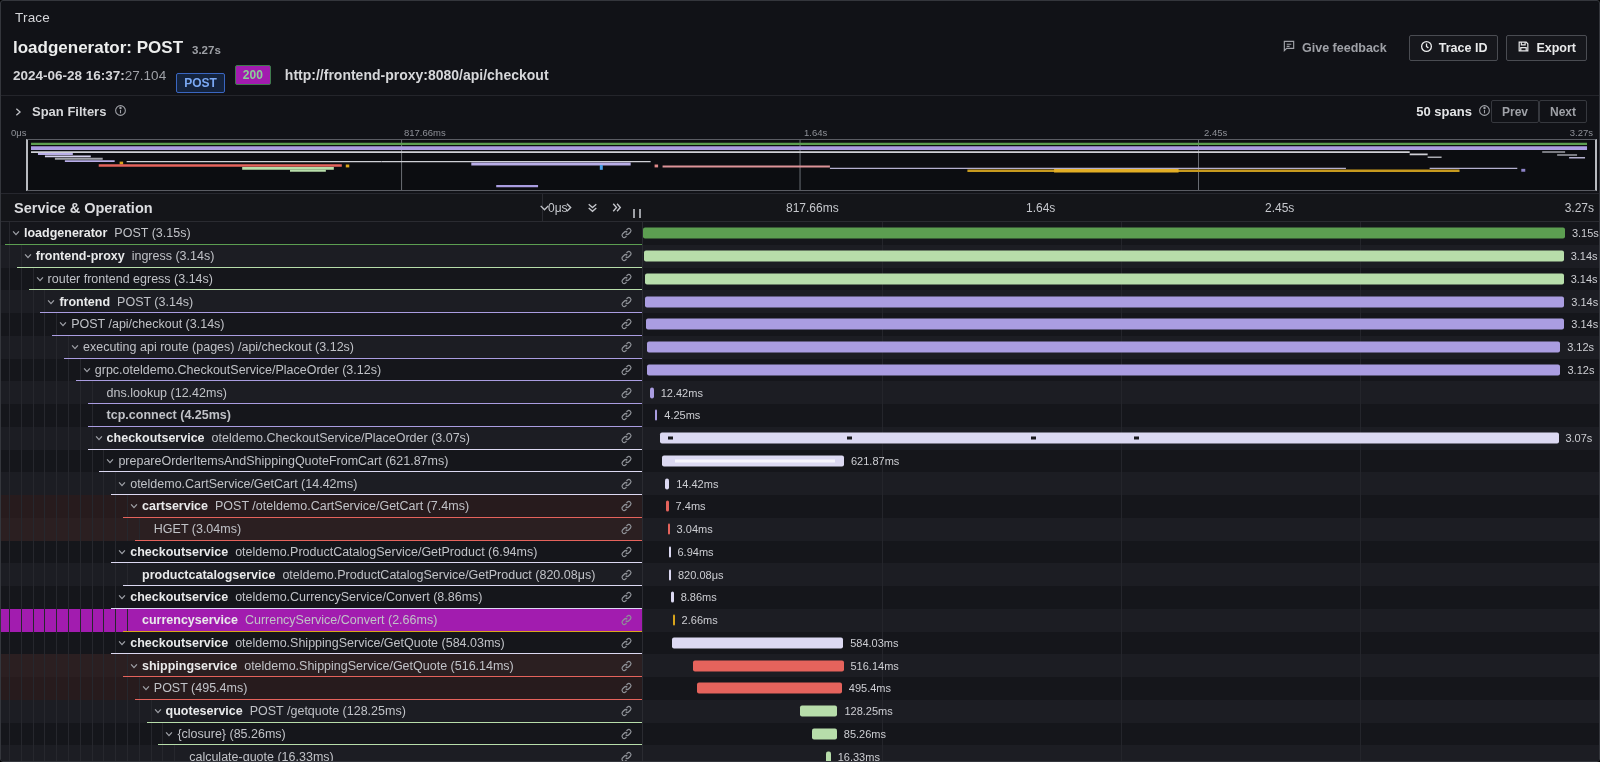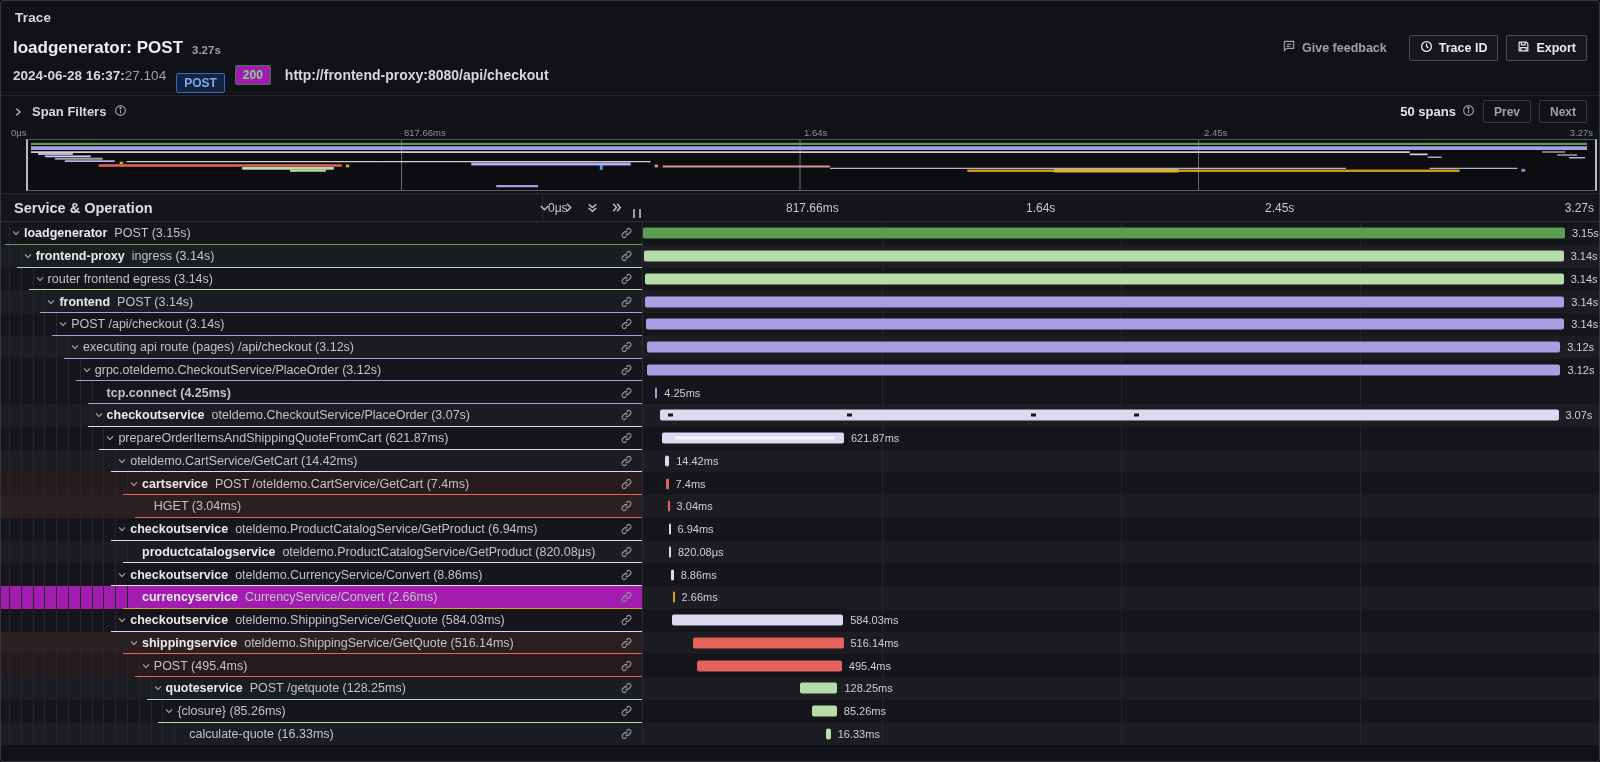--- a/index.html
+++ b/index.html
@@ -3,21 +3,21 @@
 <meta charset="utf-8">
 <style>
   * { margin:0; padding:0; box-sizing:border-box; }
   html,body { width:1600px; height:762px; background:#000; overflow:hidden;
     font-family:"Liberation Sans", sans-serif; }
   .panel { width:1600px; height:762px; background:#111217; border:1px solid #34363c;
     border-radius:3px; overflow:hidden; position:relative; }
 
   
   .panel-title { height:33px; display:flex; align-items:center; padding-left:14px;
-    color:#d5d6da; font-size:13.5px; font-weight:700; letter-spacing:.2px; }
+    color:#d5d6da; font-size:13.5px; font-weight:400; letter-spacing:.2px; }
   .trace-title-row { height:27px; display:flex; align-items:center; padding:0 12px; }
   .trace-title-row h1 { font-size:17px; font-weight:700; color:#eceded; }
   .trace-total { margin-left:9px; font-size:11.5px; color:#9ea0a6; font-weight:600; padding-top:4px; }
   .spacer { flex:1; }
   .feedback { display:inline-flex; align-items:center; gap:6px; color:#9fa1a7;
     font-size:12.5px; font-weight:600; margin-right:14px; cursor:pointer; }
   .btn { display:inline-flex; align-items:center; gap:6px; height:26px; padding:0 10px;
     border:1px solid #4a4c52; border-radius:2px; background:#16171c; color:#e9eaeb;
     font-size:12.5px; font-weight:700; margin-left:8px; cursor:pointer; }
   .trace-meta-row { height:28px; display:flex; align-items:center; padding:0 12px; gap:10px; }
@@ -31,21 +31,21 @@
 
   .divider { height:1px; background:#24252b; margin-top:6px; }
 
   
   .filters-row { height:31px; display:flex; align-items:center; padding:0 12px; }
   .filters-row .chev-r { margin-right:9px; }
   .filters-label { color:#d6d7da; font-size:13px; font-weight:700; margin-right:8px; }
   .span-count { color:#e3e4e6; font-size:13px; font-weight:700; margin-right:6px; }
   .btn-sm { height:23px; display:inline-flex; align-items:center; padding:8px 10px;
     border:1px solid #36383e; border-radius:2px; background:transparent; color:#9fa1a7;
-    font-size:12px; font-weight:600; margin-left:8px; cursor:pointer; }
+    font-size:12px; font-weight:600; margin-left:0; cursor:pointer; }
 
   
   .mini-labels { position:relative; height:11px; font-size:9.5px; color:#8e9097; }
   .mini-labels span { position:absolute; top:0; }
   .mini-canvas { margin:1px 2px 0 25px; height:52px; background:#0c0d11;
     border-top:1px solid #5a5c63; border-bottom:1px solid #5a5c63;
     border-left:2px solid #b9bbc0; border-right:2px solid #b9bbc0; position:relative; cursor:col-resize;}
   .mini-canvas svg { display:block; width:100%; height:100%; }
 
   
@@ -411,20 +411,41 @@
           </span>
         </div>
         <div class="cell-r">
           <div class="gl" style="left:239px"></div>
           <div class="gl" style="left:478px"></div>
           <div class="gl" style="left:717px"></div>
           <div class="bar" style="left:4.4px;width:913.1px;background:#aa9de1"></div>
           <span class="bar-lbl" style="left:924.5px">3.12s</span>
         </div>
       </div>
+      <div class="row bg1">
+        <div class="cell-l" style="padding-left: 92.6px;">
+          <div class="guides" style="width:83.60000000000001px"></div>
+          <div class="underline" style="left:86.60000000000001px;background:#aa9de1"></div>
+          <span class="chev-box"></span>
+          <span class="op">dns.lookup (12.42ms)</span>
+          <span class="link-ic">
+            <svg width="13" height="13" viewBox="0 0 24 24" fill="none" stroke="#8e9197" stroke-width="2.2">
+              <path d="M10.6 13.4a4 4 0 0 0 5.6 0l3.2-3.2a4 4 0 0 0-5.6-5.6l-1.8 1.8"></path>
+              <path d="M13.4 10.6a4 4 0 0 0-5.6 0l-3.2 3.2a4 4 0 0 0 5.6 5.6l1.8-1.8"></path>
+            </svg>
+          </span>
+        </div>
+        <div class="cell-r">
+          <div class="gl" style="left:239px"></div>
+          <div class="gl" style="left:478px"></div>
+          <div class="gl" style="left:717px"></div>
+          <div class="bar" style="left:7.0px;width:3.6px;background:#aa9de1"></div>
+          <span class="bar-lbl" style="left:17.7px">12.42ms</span>
+        </div>
+      </div>
       <div class="row bg0">
         <div class="cell-l" style="padding-left: 92.6px; font-weight: bold;">
           <div class="guides" style="width:83.60000000000001px"></div>
           <div class="underline" style="left:86.60000000000001px;background:#aa9de1"></div>
           <span class="chev-box"></span>
           <span class="op">tcp.connect (4.25ms)</span>
           <span class="link-ic">
             <svg width="13" height="13" viewBox="0 0 24 24" fill="none" stroke="#8e9197" stroke-width="2.2">
               <path d="M10.6 13.4a4 4 0 0 0 5.6 0l3.2-3.2a4 4 0 0 0-5.6-5.6l-1.8 1.8"></path>
               <path d="M13.4 10.6a4 4 0 0 0-5.6 0l-3.2 3.2a4 4 0 0 0 5.6 5.6l1.8-1.8"></path>

